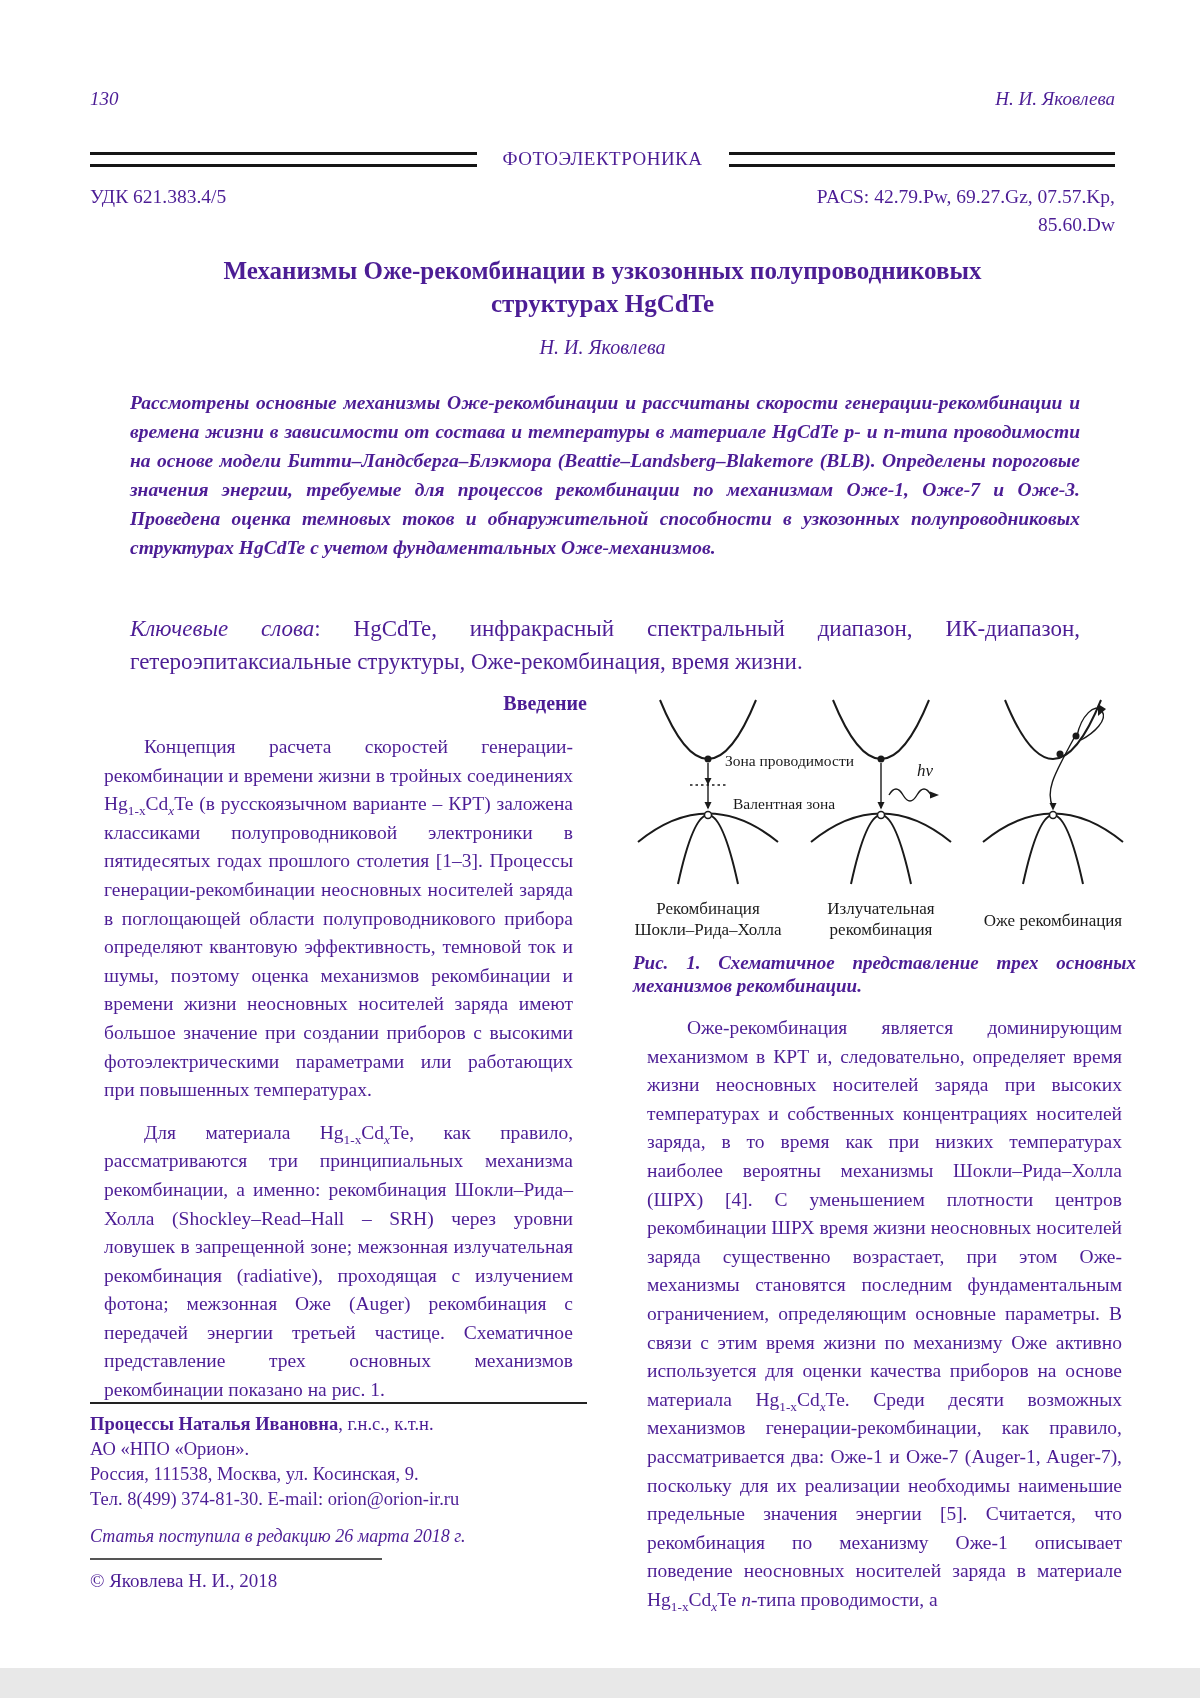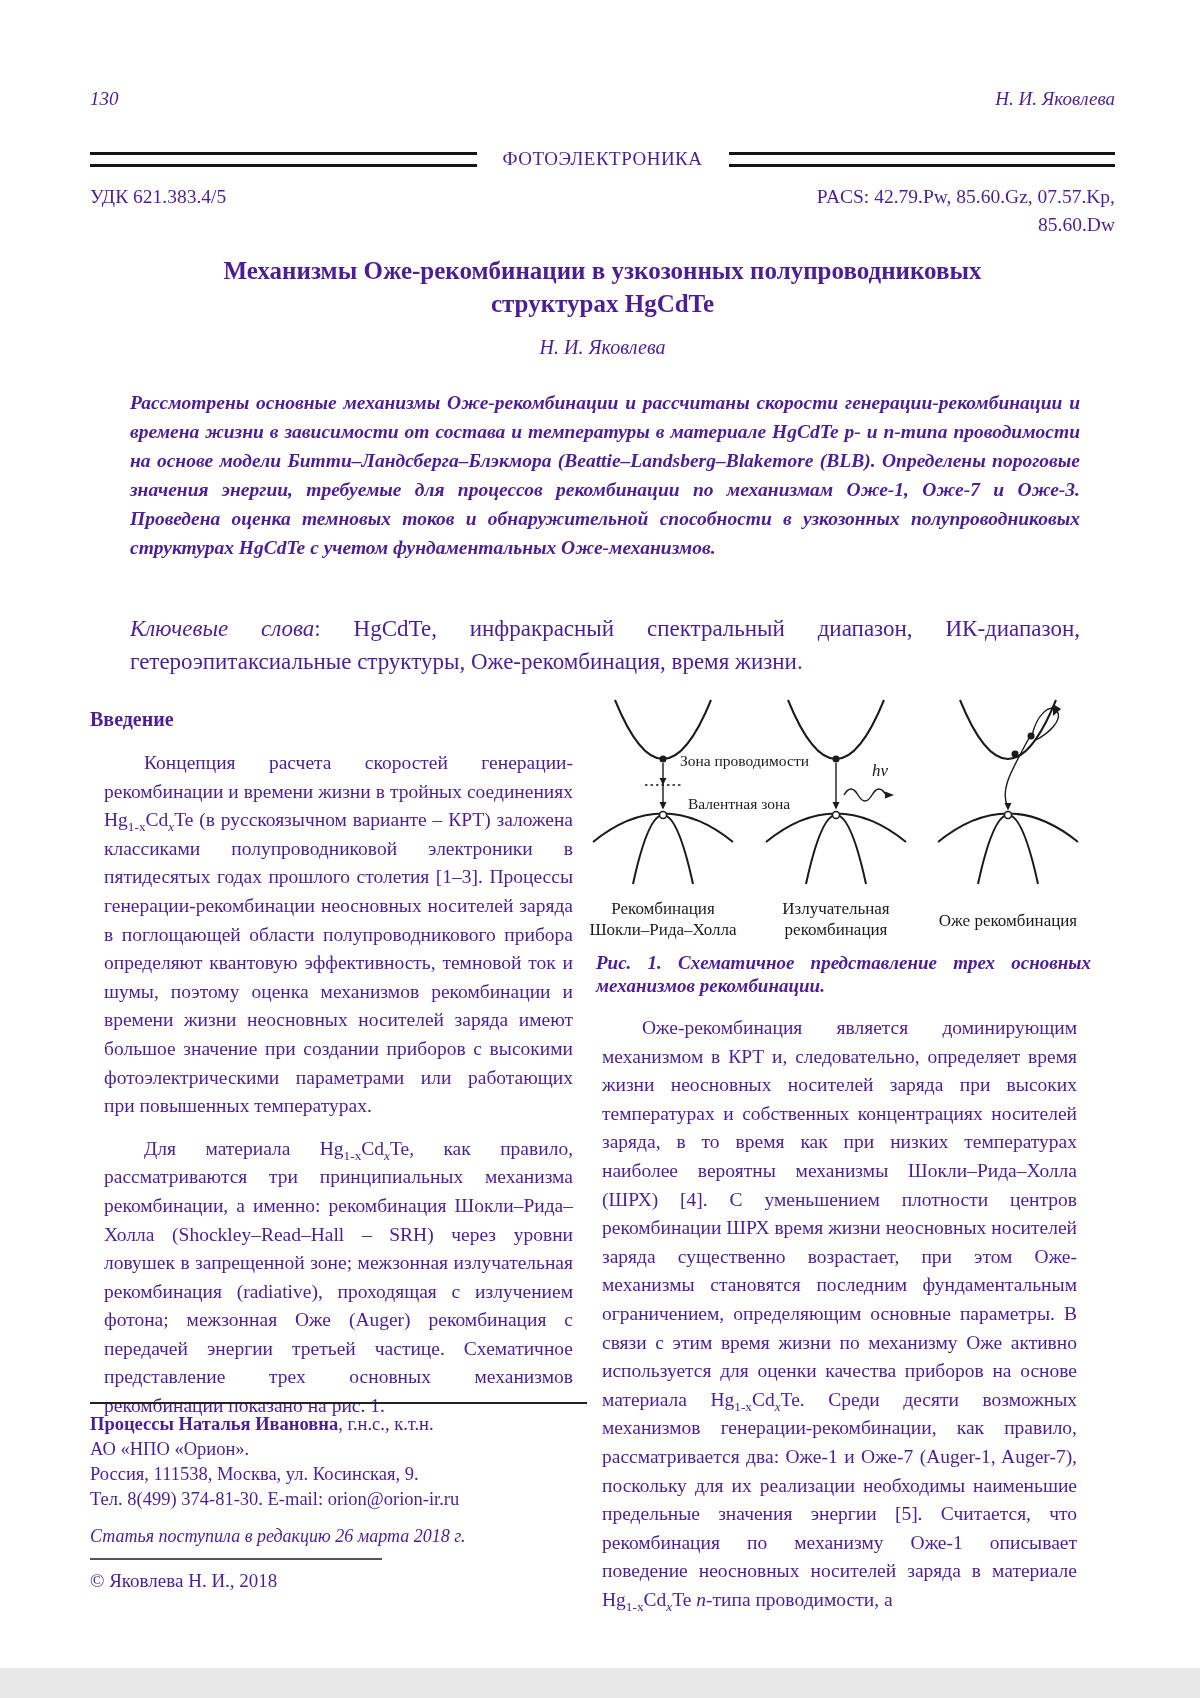--- a/index.html
+++ b/index.html
@@ -26,27 +26,27 @@
   
   .title{left:90px;top:254px;width:1025px;text-align:center;font-weight:bold;font-size:25px;line-height:33px;}
   .author{left:90px;top:336px;width:1025px;text-align:center;font-style:italic;font-size:20px;}
   
   .abstract{left:130px;top:388px;width:950px;font-size:19.5px;line-height:29px;
     font-weight:bold;font-style:italic;text-align:justify;}
   
   .keywords{left:130px;top:612px;width:950px;font-size:23px;line-height:33px;text-align:justify;}
   
   .colL{left:90px;top:692px;width:497px;}
-  .colR{left:588px;top:692px;width:503px;}
-  .sechead{text-align:left;font-weight:bold;font-size:20px;margin:16px 0 18px 0;}
+  .colR{left:633px;top:692px;width:503px;}
+  .sechead{text-align:right;font-weight:bold;font-size:20px;margin:0 0 18px 0;}
   .body-p{margin:14px;font-size:19.5px;line-height:28.6px;text-align:justify;text-indent:40px;}
   sub{font-size:0.68em;line-height:0;}
   
   .fig-svg{display:block;}
-  .fig-caption{margin:10px 0 0 8px;font-size:19px;line-height:22.5px;font-weight:bold;font-style:italic;text-align:justify;}
+  .fig-caption{margin:10px 0 0 0;font-size:19px;line-height:22.5px;font-weight:bold;font-style:italic;text-align:justify;}
   .colR .body-p{margin-top:17px;}
   
   .footnote{left:90px;top:1402px;width:497px;font-size:18.5px;line-height:25px;}
   .fn-rule{border:0;border-top:2px solid #222;margin:0 0 8px 0;}
   .fn-rule-part{border:0;border-top:2px solid #555;width:292px;margin:9px 0 8px 0;}
   .fn-name{font-weight:bold;}
   .fn-received{font-style:italic;font-size:18px;margin-top:12px;}
   .fn-copy{font-size:19px;}
   
   .accent-bar{left:95px;top:1690px;width:490px;height:8px;}
@@ -59,21 +59,21 @@
   <div class="abs runhead" style="left:90px;top:88px;">130</div>
   <div class="abs runhead" style="right:85px;top:88px;text-align:right;">Н. И. Яковлева</div>
 
   <div class="abs banner-row">
     <div class="dbl-line"></div>
     <div class="banner-text">ФОТОЭЛЕКТРОНИКА</div>
     <div class="dbl-line"></div>
   </div>
 
   <div class="abs udk">УДК 621.383.4/5</div>
-  <div class="abs pacs">PACS: 42.79.Pw, 85.60.Gz, 07.57.Kp,</div>
+  <div class="abs pacs">PACS: 42.79.Pw, 69.27.Gz, 07.57.Kp,</div>
   <div class="abs pacs2">85.60.Dw</div>
 
   <div class="abs title">
     <div>Механизмы Оже-рекомбинации в узкозонных полупроводниковых</div>
     <div>структурах HgCdTe</div>
   </div>
   <div class="abs author">Н. И. Яковлева</div>
 
   <div class="abs abstract"><span>Рассмотрены основные механизмы Оже-рекомбинации и рассчитаны скорости генерации-рекомбинации и времена жизни в зависимости от состава и температуры в материале HgCdTe p- и n-типа проводимости на основе модели Битти–Ландсберга–Блэкмора (Beattie–Landsberg–Blakemore (BLB). Определены пороговые значения энергии, требуемые для процессов рекомбинации по механизмам Оже-1, Оже-7 и Оже-3. Проведена оценка темновых токов и обнаружительной способности в узкозонных полупроводниковых структурах HgCdTe с учетом фундаментальных Оже-механизмов.</span></div>
 

